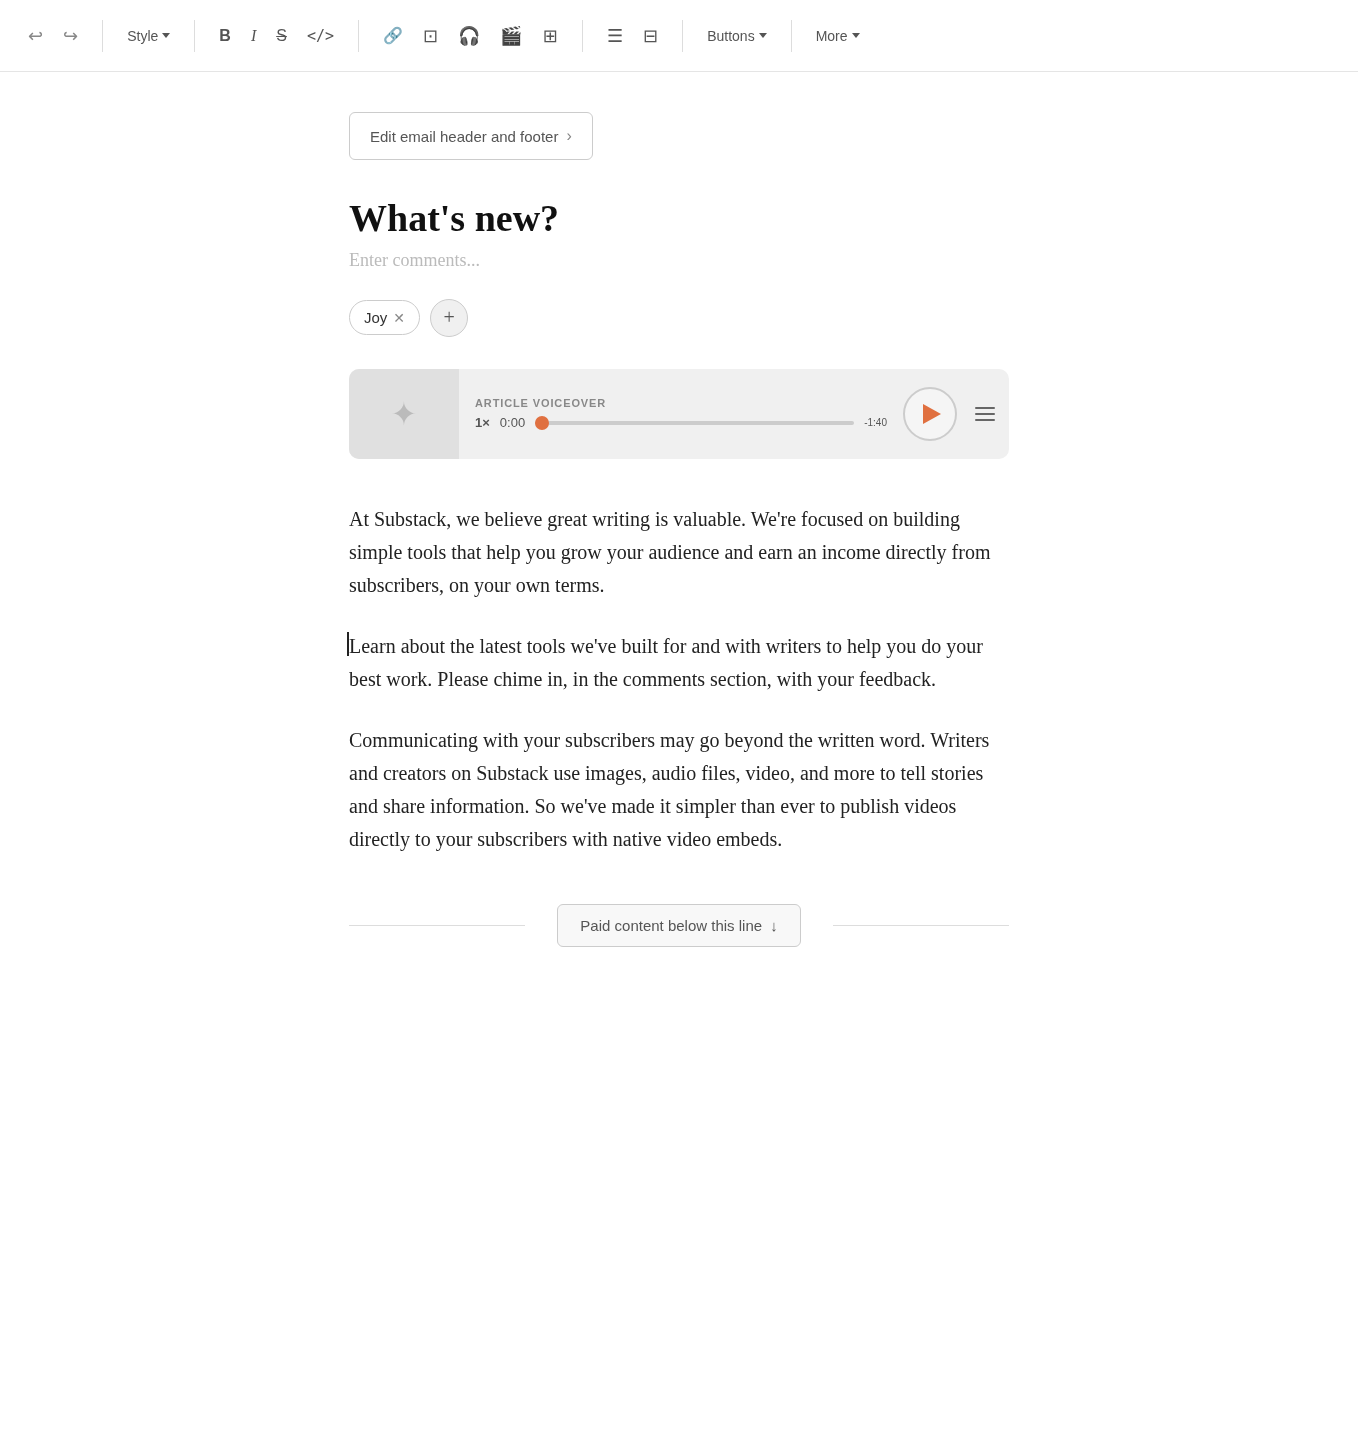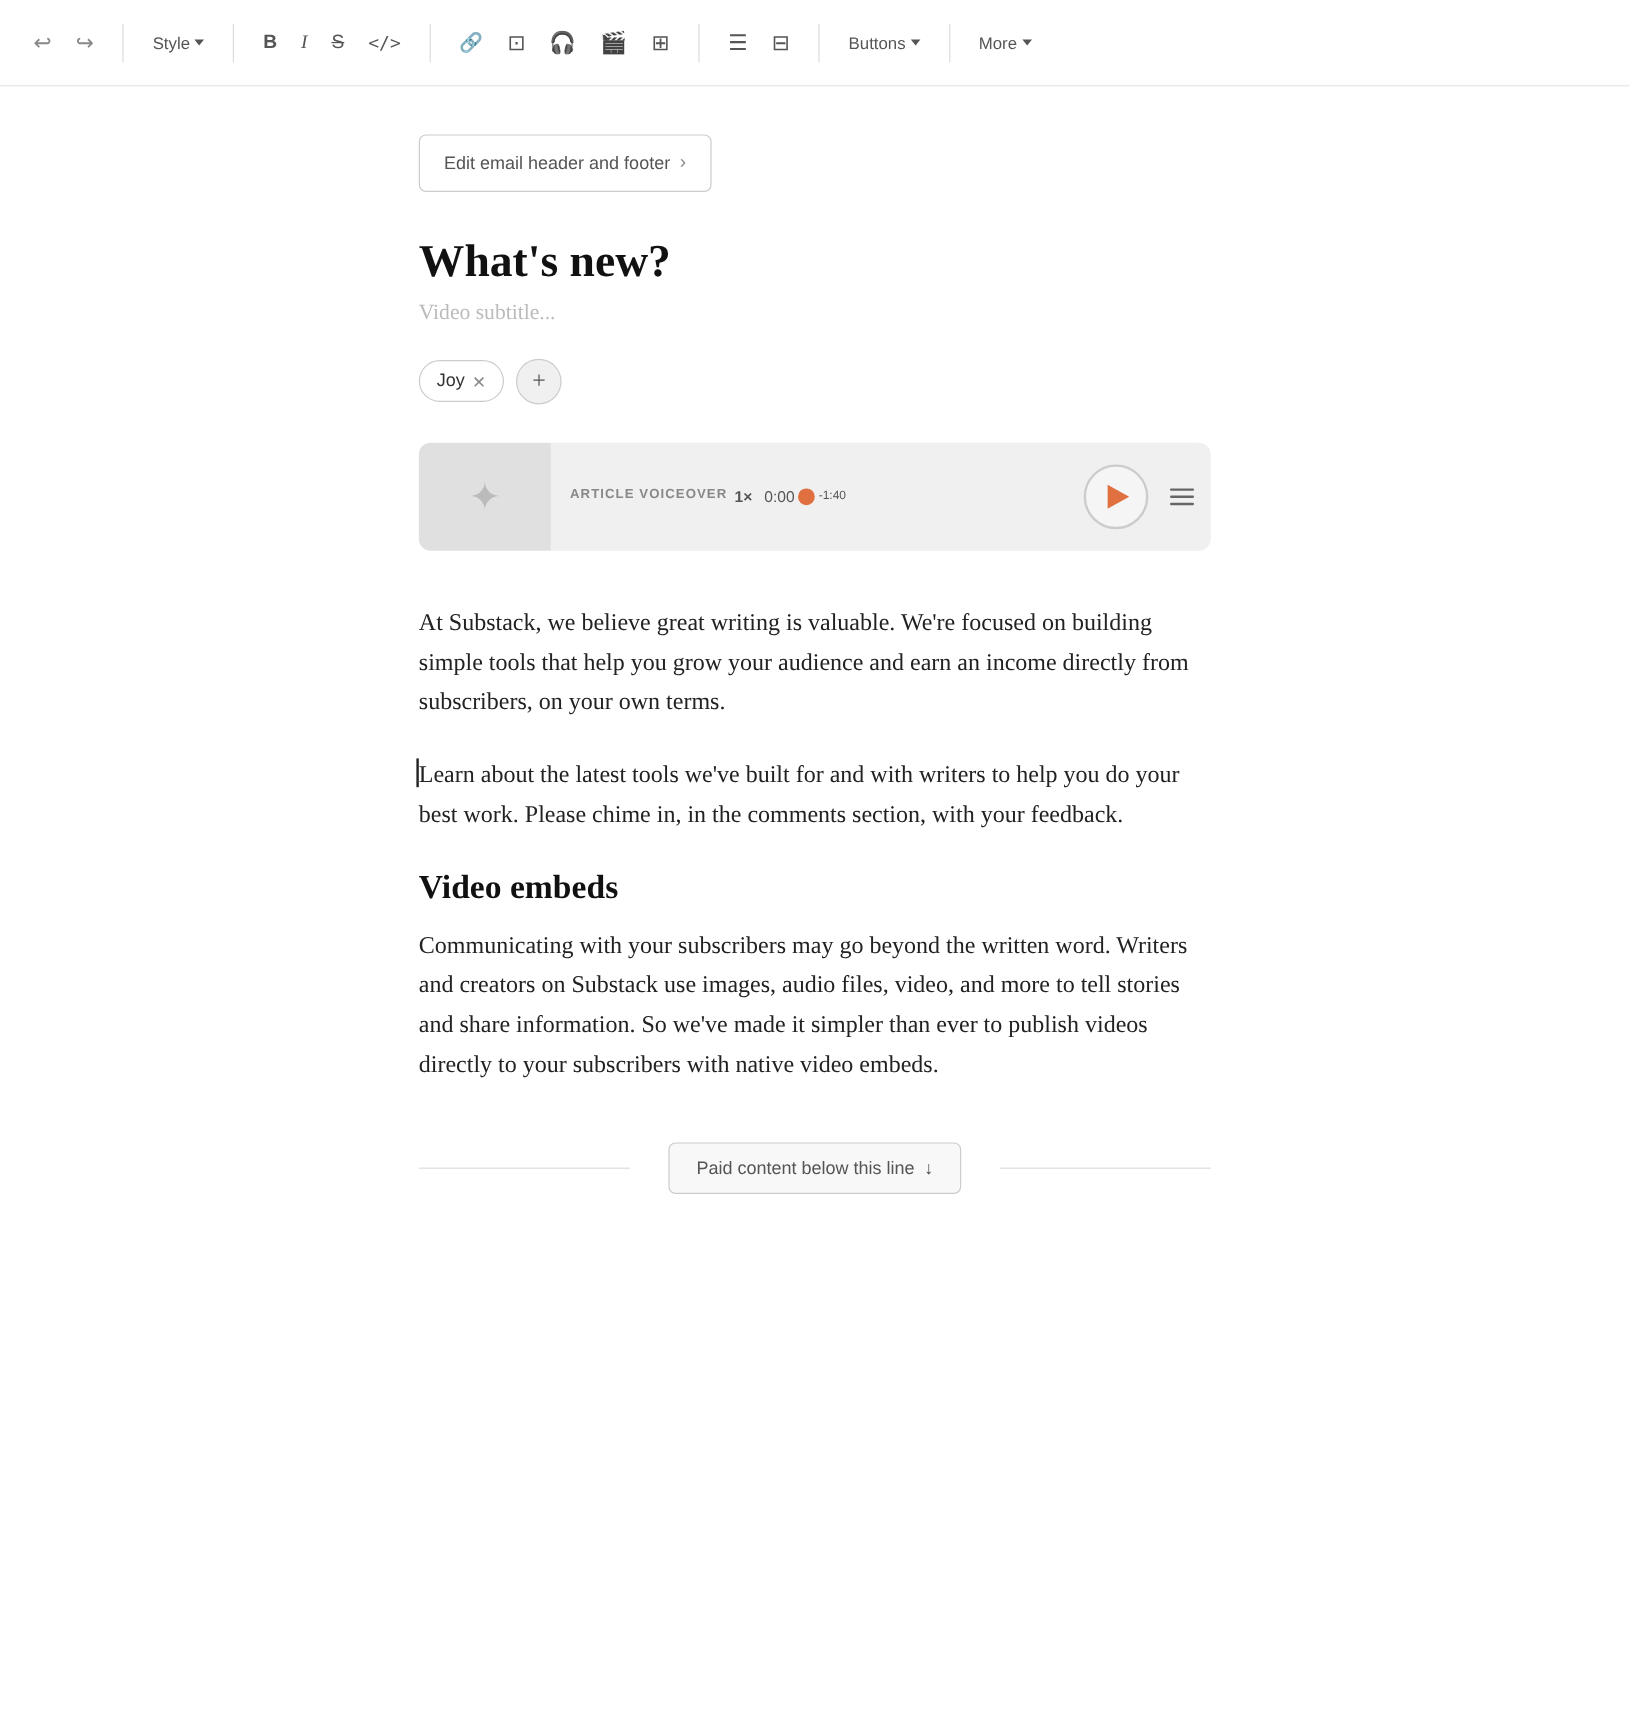--- a/index.html
+++ b/index.html
@@ -174,21 +174,21 @@
       align-items: center;
       justify-content: center;
       flex-shrink: 0;
       font-size: 28px;
       color: #aaa;
     }
     .audio-controls {
       flex: 1;
       padding: 12px 16px;
       display: flex;
-      flex-direction: row;
+      flex-direction: column;
       gap: 6px;
     }
     .audio-label {
       font-family: -apple-system, BlinkMacSystemFont, sans-serif;
       font-size: 11px;
       color: #888;
       letter-spacing: 0.08em;
       font-weight: 600;
     }
     .audio-progress-row {
@@ -428,21 +428,21 @@
   
   <button class="edit-header-btn">
     <span>Edit email header and footer</span>
     <span class="chevron-right">›</span>
   </button>
 
   
   <h1 class="post-title">What's new?</h1>
 
   
-  <div class="post-subtitle">Video subtitle...</div>
+  <div class="post-subtitle">Enter comments...</div>
 
   
   <div class="tags-row">
     <div class="tag-pill">
       <span>Joy</span>
       <span class="tag-remove">✕</span>
     </div>
     <div class="tag-add">
       <span>+</span>
     </div>
@@ -477,21 +477,20 @@
     </div>
   </div>
 
   
   <p class="body-text">At Substack, we believe great writing is valuable. We're focused on building simple tools that help you grow your audience and earn an income directly from subscribers, on your own terms.</p>
 
   
   <p class="body-text body-text-cursor">Learn about the latest tools we've built for and with writers to help you do your best work. Please chime in, in the comments section, with your feedback.</p>
 
   
-  <h2 class="section-heading">Video embeds</h2>
 
   
   <p class="body-text">Communicating with your subscribers may go beyond the written word. Writers and creators on Substack use images, audio files, video, and more to tell stories and share information. So we've made it simpler than ever to publish videos directly to your subscribers with native video embeds.</p>
 
   
   <div class="paid-divider">
     <div class="paid-divider-line"></div>
     <button class="paid-divider-btn">
       <span>Paid content below this line</span>
       <span>↓</span>

